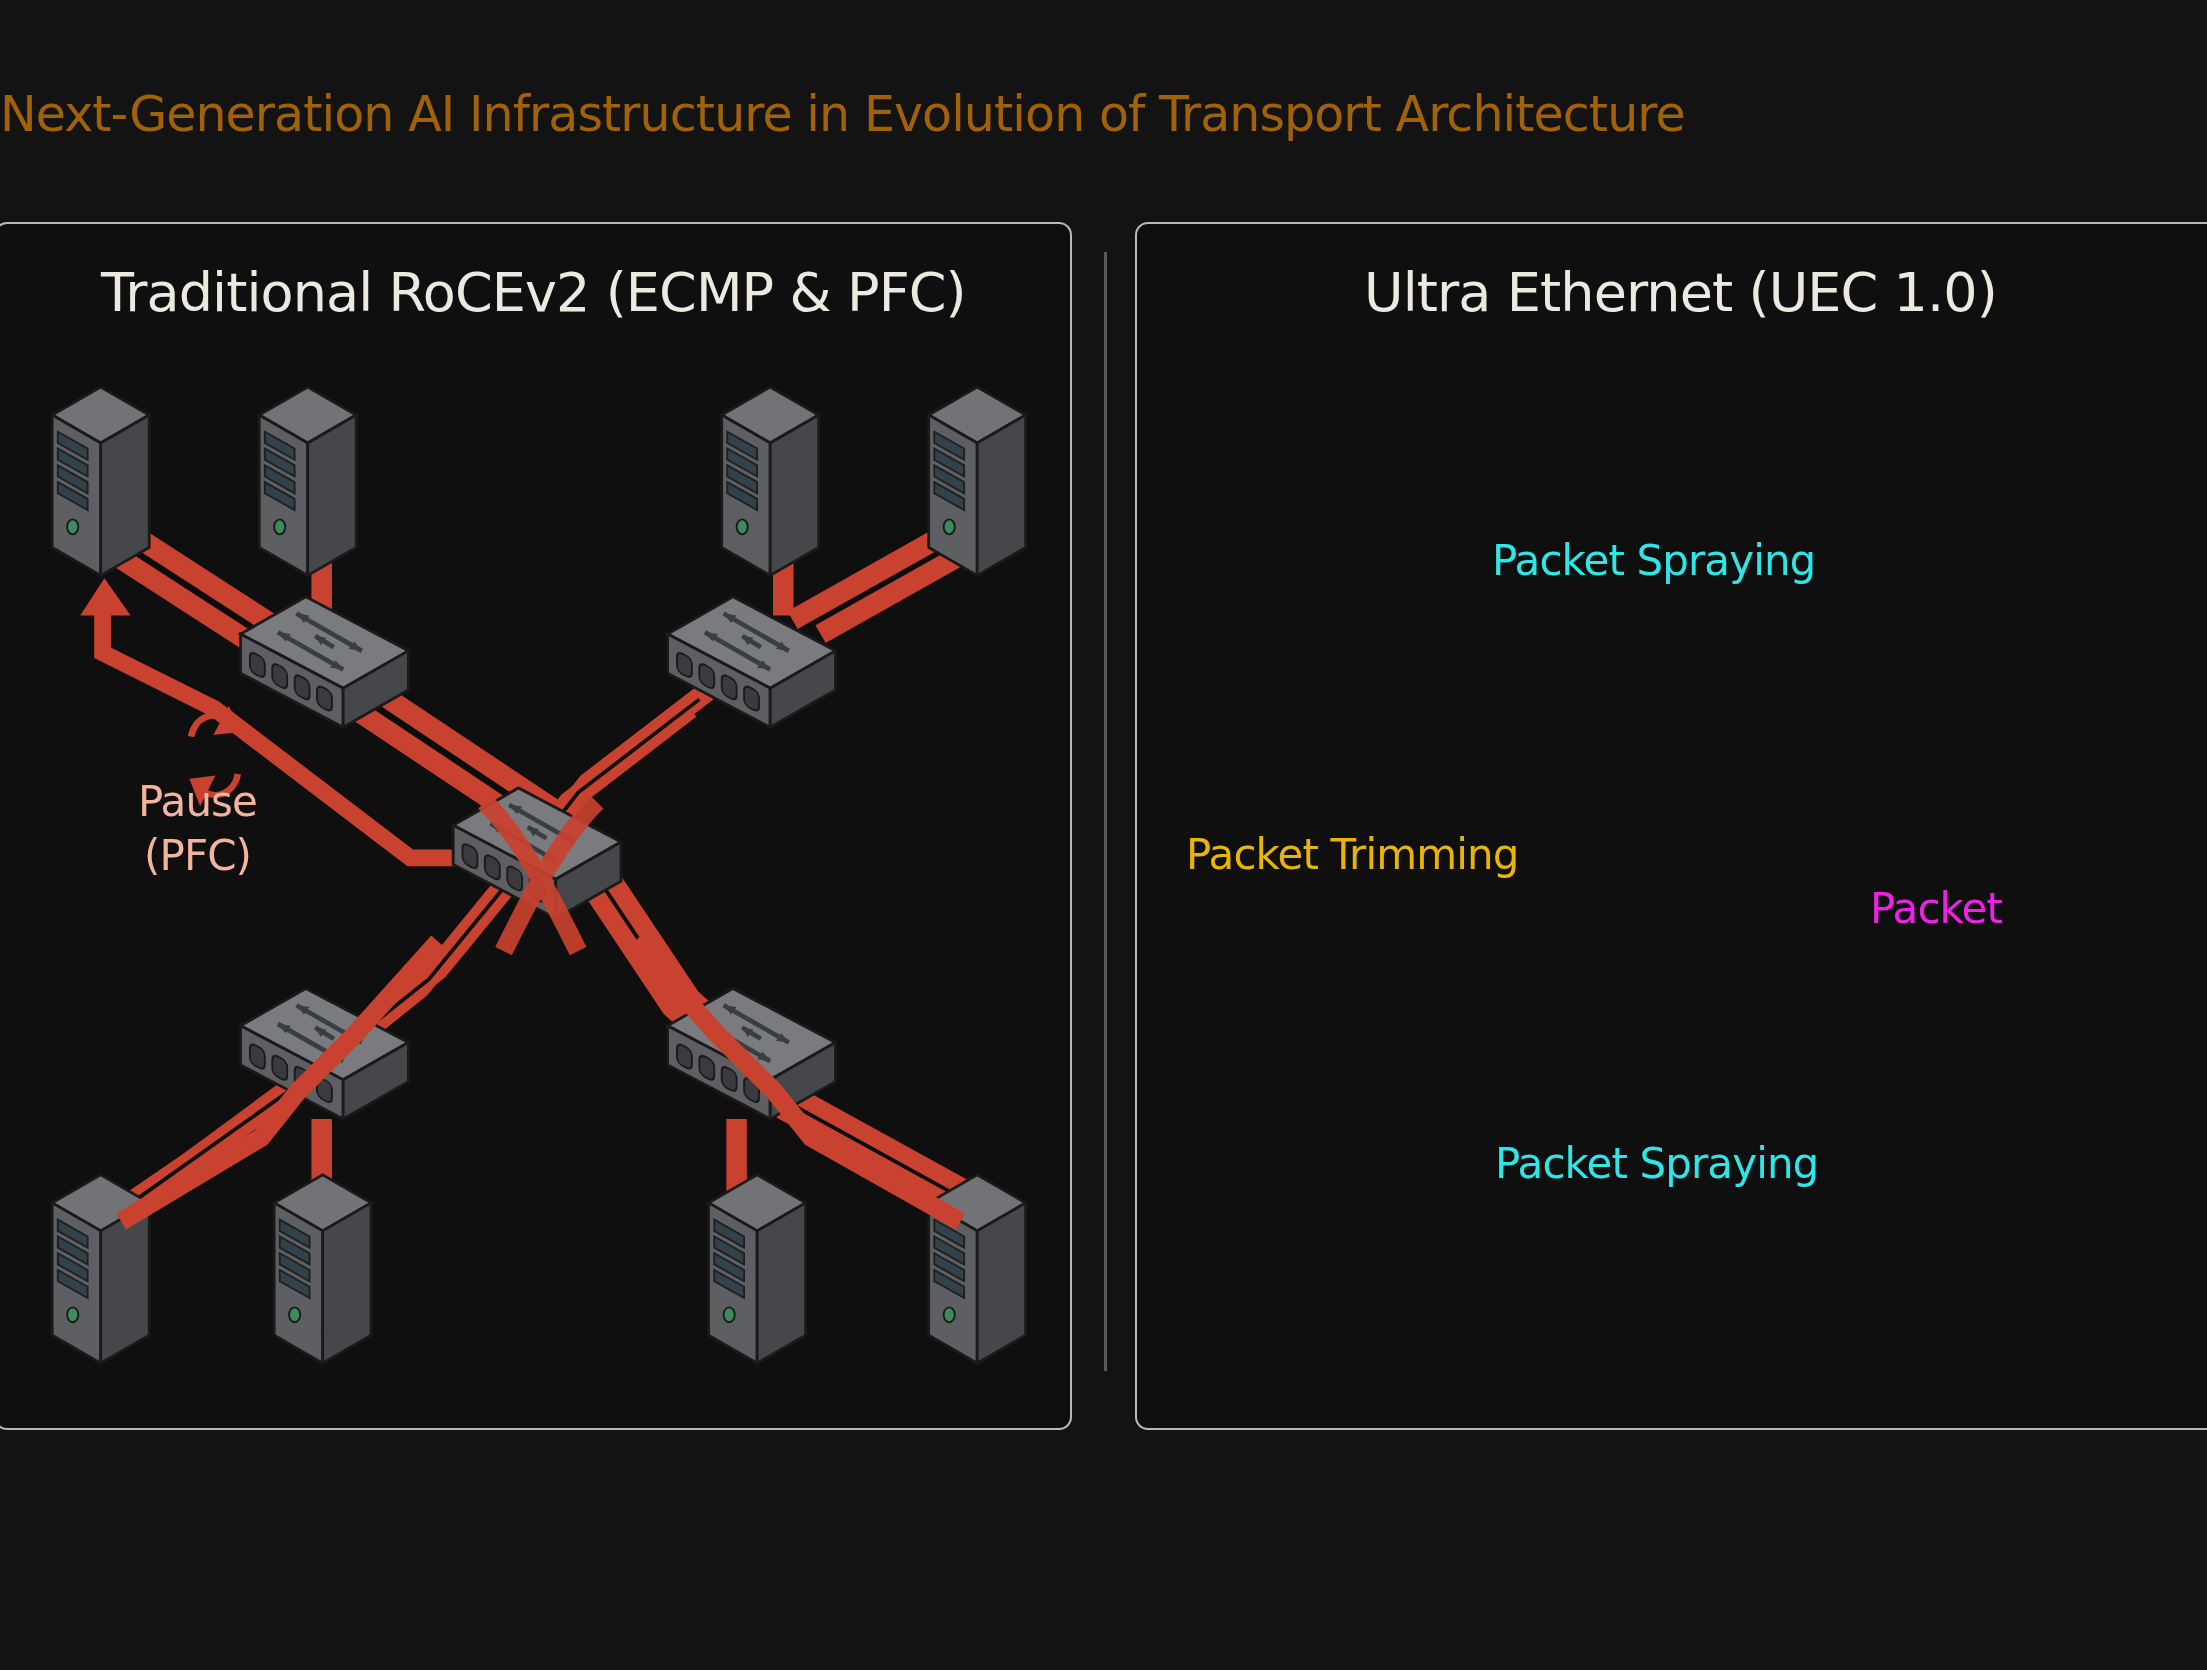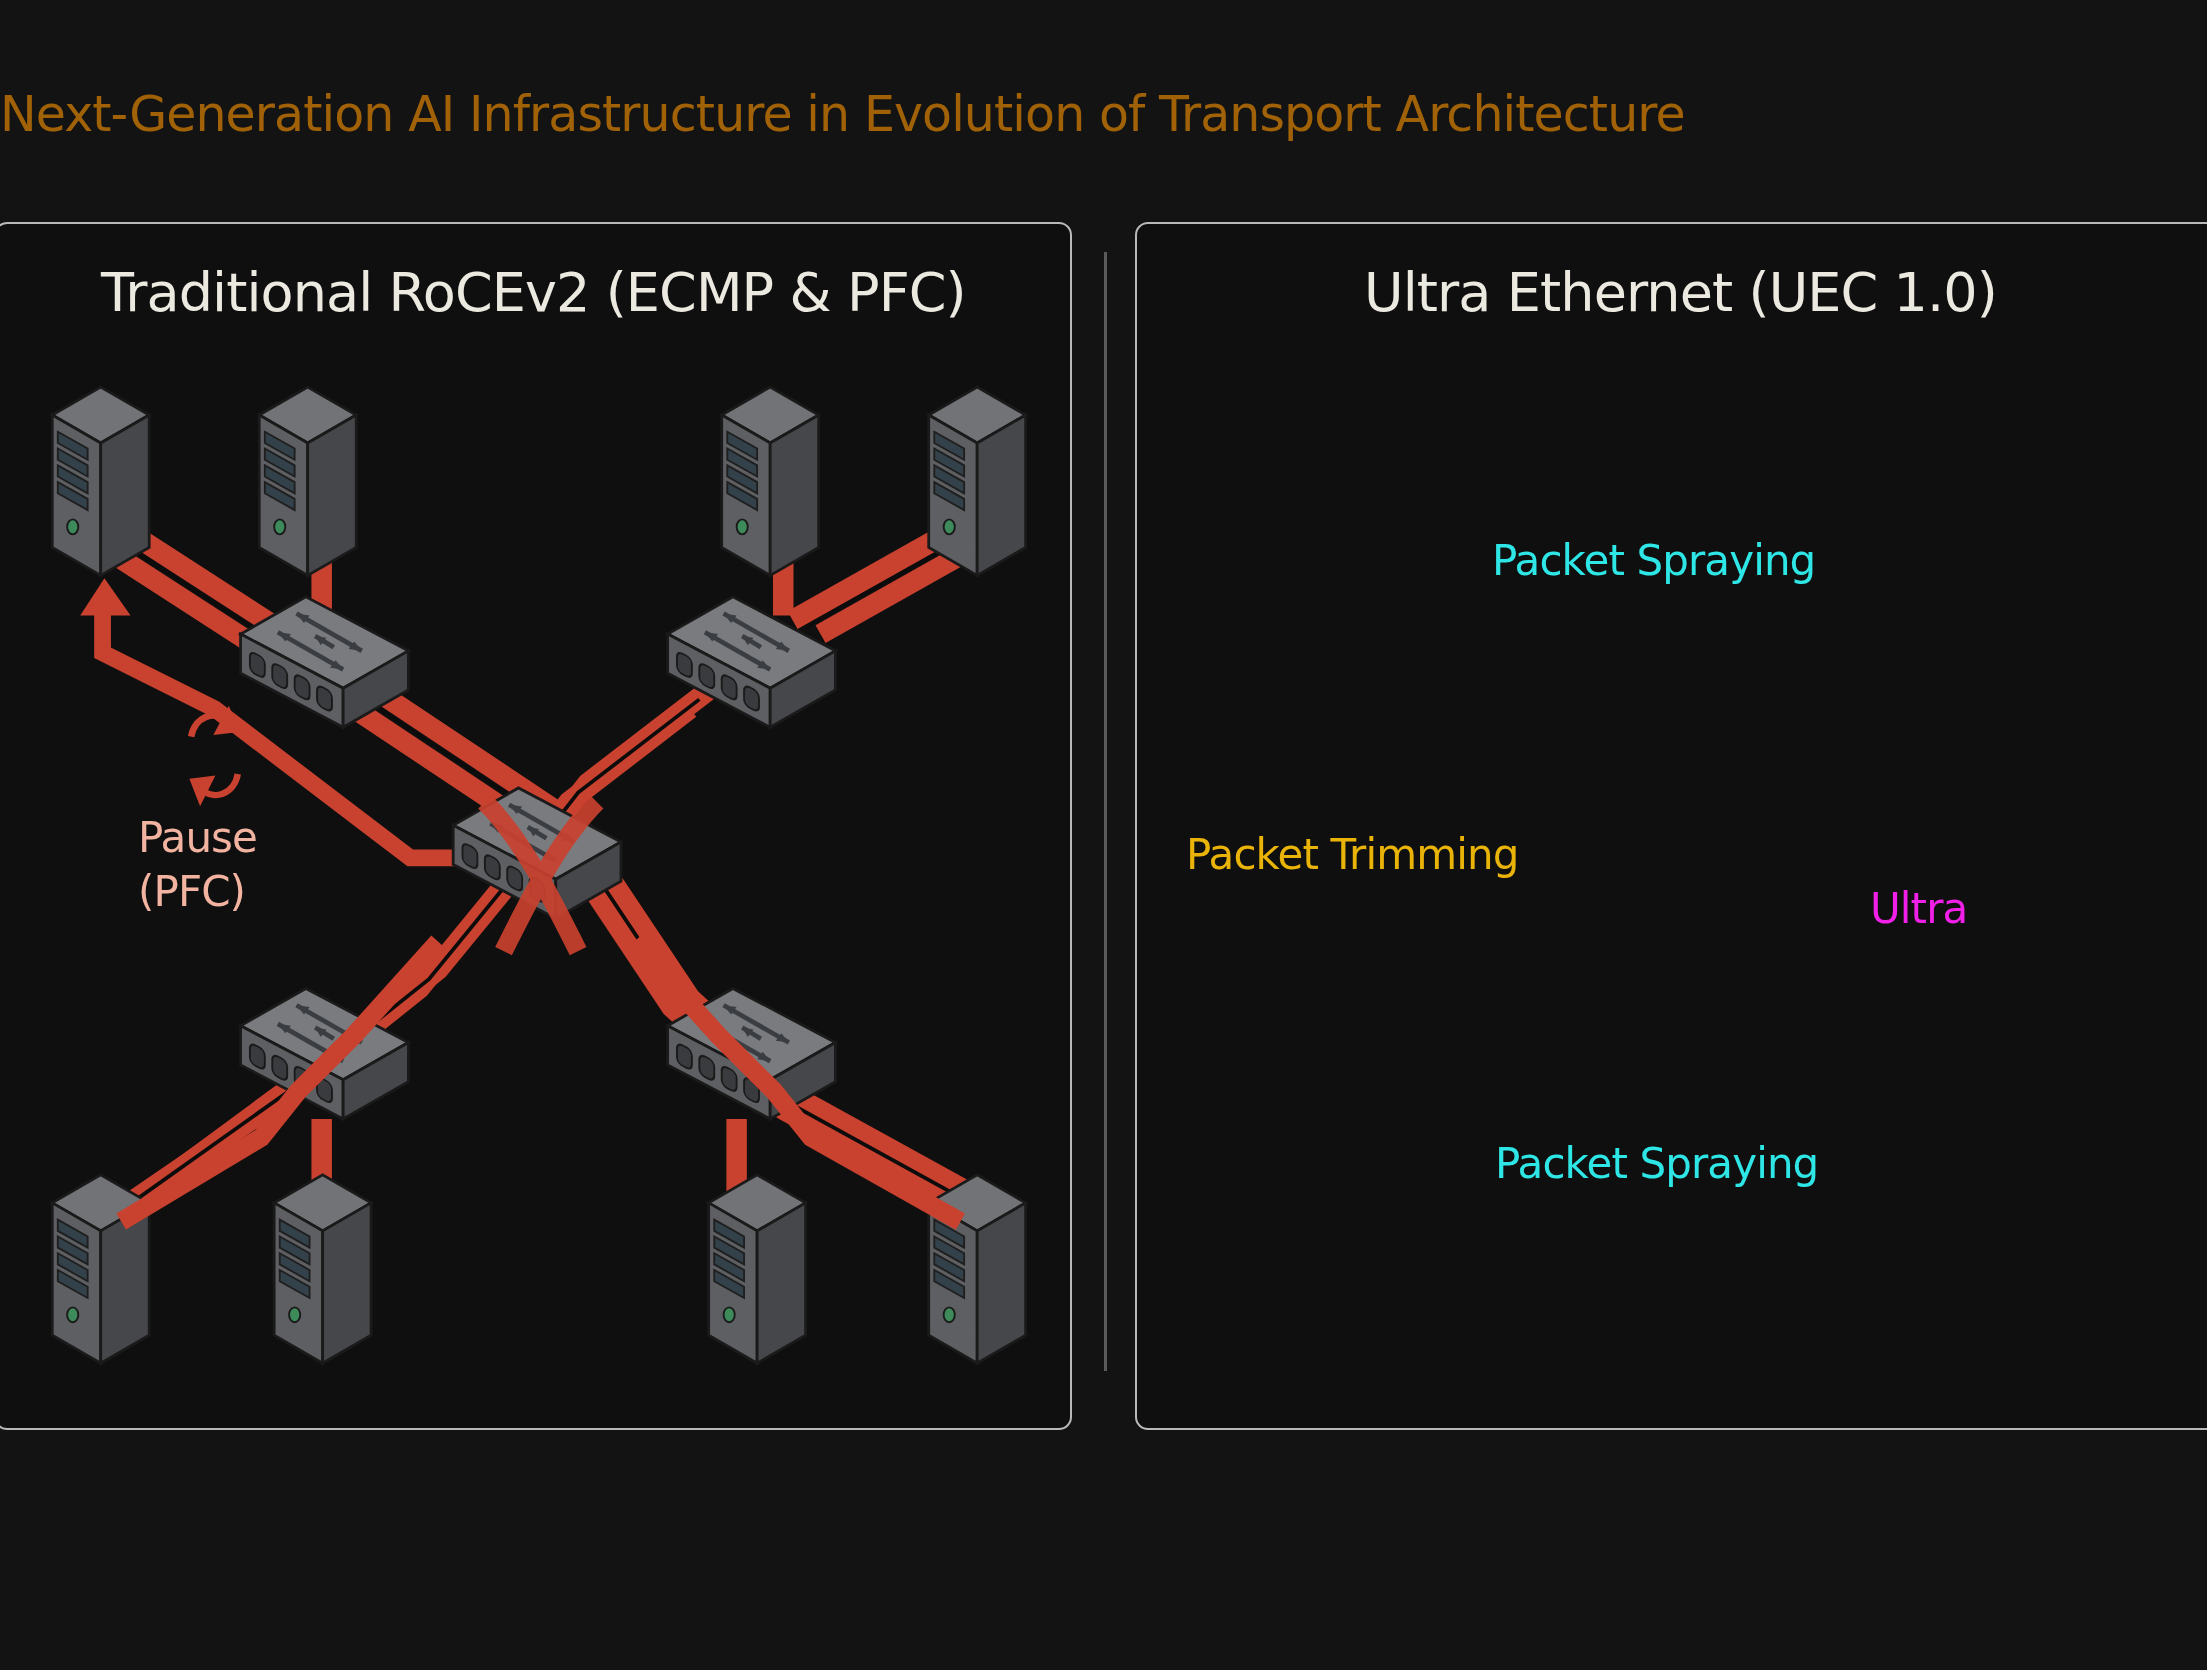--- a/index.html
+++ b/index.html
@@ -223,25 +223,25 @@
     <line x1="1788" y1="1000" x2="1788" y2="1060" stroke="#f020e8" stroke-width="10">
     <polygon points="1772,1055 1804,1055 1788,1085" fill="#f020e8">
   </polygon></line></g>
   <g>
     <polygon points="1760,1100 1785,1088 1810,1100 1810,1135 1785,1148 1760,1135" fill="#4e4f52" stroke="#1a1a1a" stroke-width="3">
     <polygon points="1785,1112 1810,1100 1810,1135 1785,1148" fill="#3a3b3e">
   </polygon></polygon></g>
 
 
 
-<div class="lbl" style="left:138px; top:811px; color:#f2b3a0; text-align:left; line-height:54px;">
+<div class="lbl" style="left:138px; top:775px; color:#f2b3a0; text-align:center; line-height:54px;">
   <div>Pause</div>
   <div>(PFC)</div>
 </div>
 
 <div class="lbl" style="left:1492px; top:536px; color:#2ee6e6;">Packet Spraying</div>
 <div class="lbl" style="left:1186px; top:830px; color:#eab308;">Packet Trimming</div>
-<div class="lbl" style="left:1870px; top:884px; color:#f020e8;">Ultra</div>
+<div class="lbl" style="left:1870px; top:884px; color:#f020e8;">Packet</div>
 <div class="lbl" style="left:1495px; top:1139px; color:#2ee6e6;">Packet Spraying</div>
 
 
 
 
 </polygon>
 </body></html>

